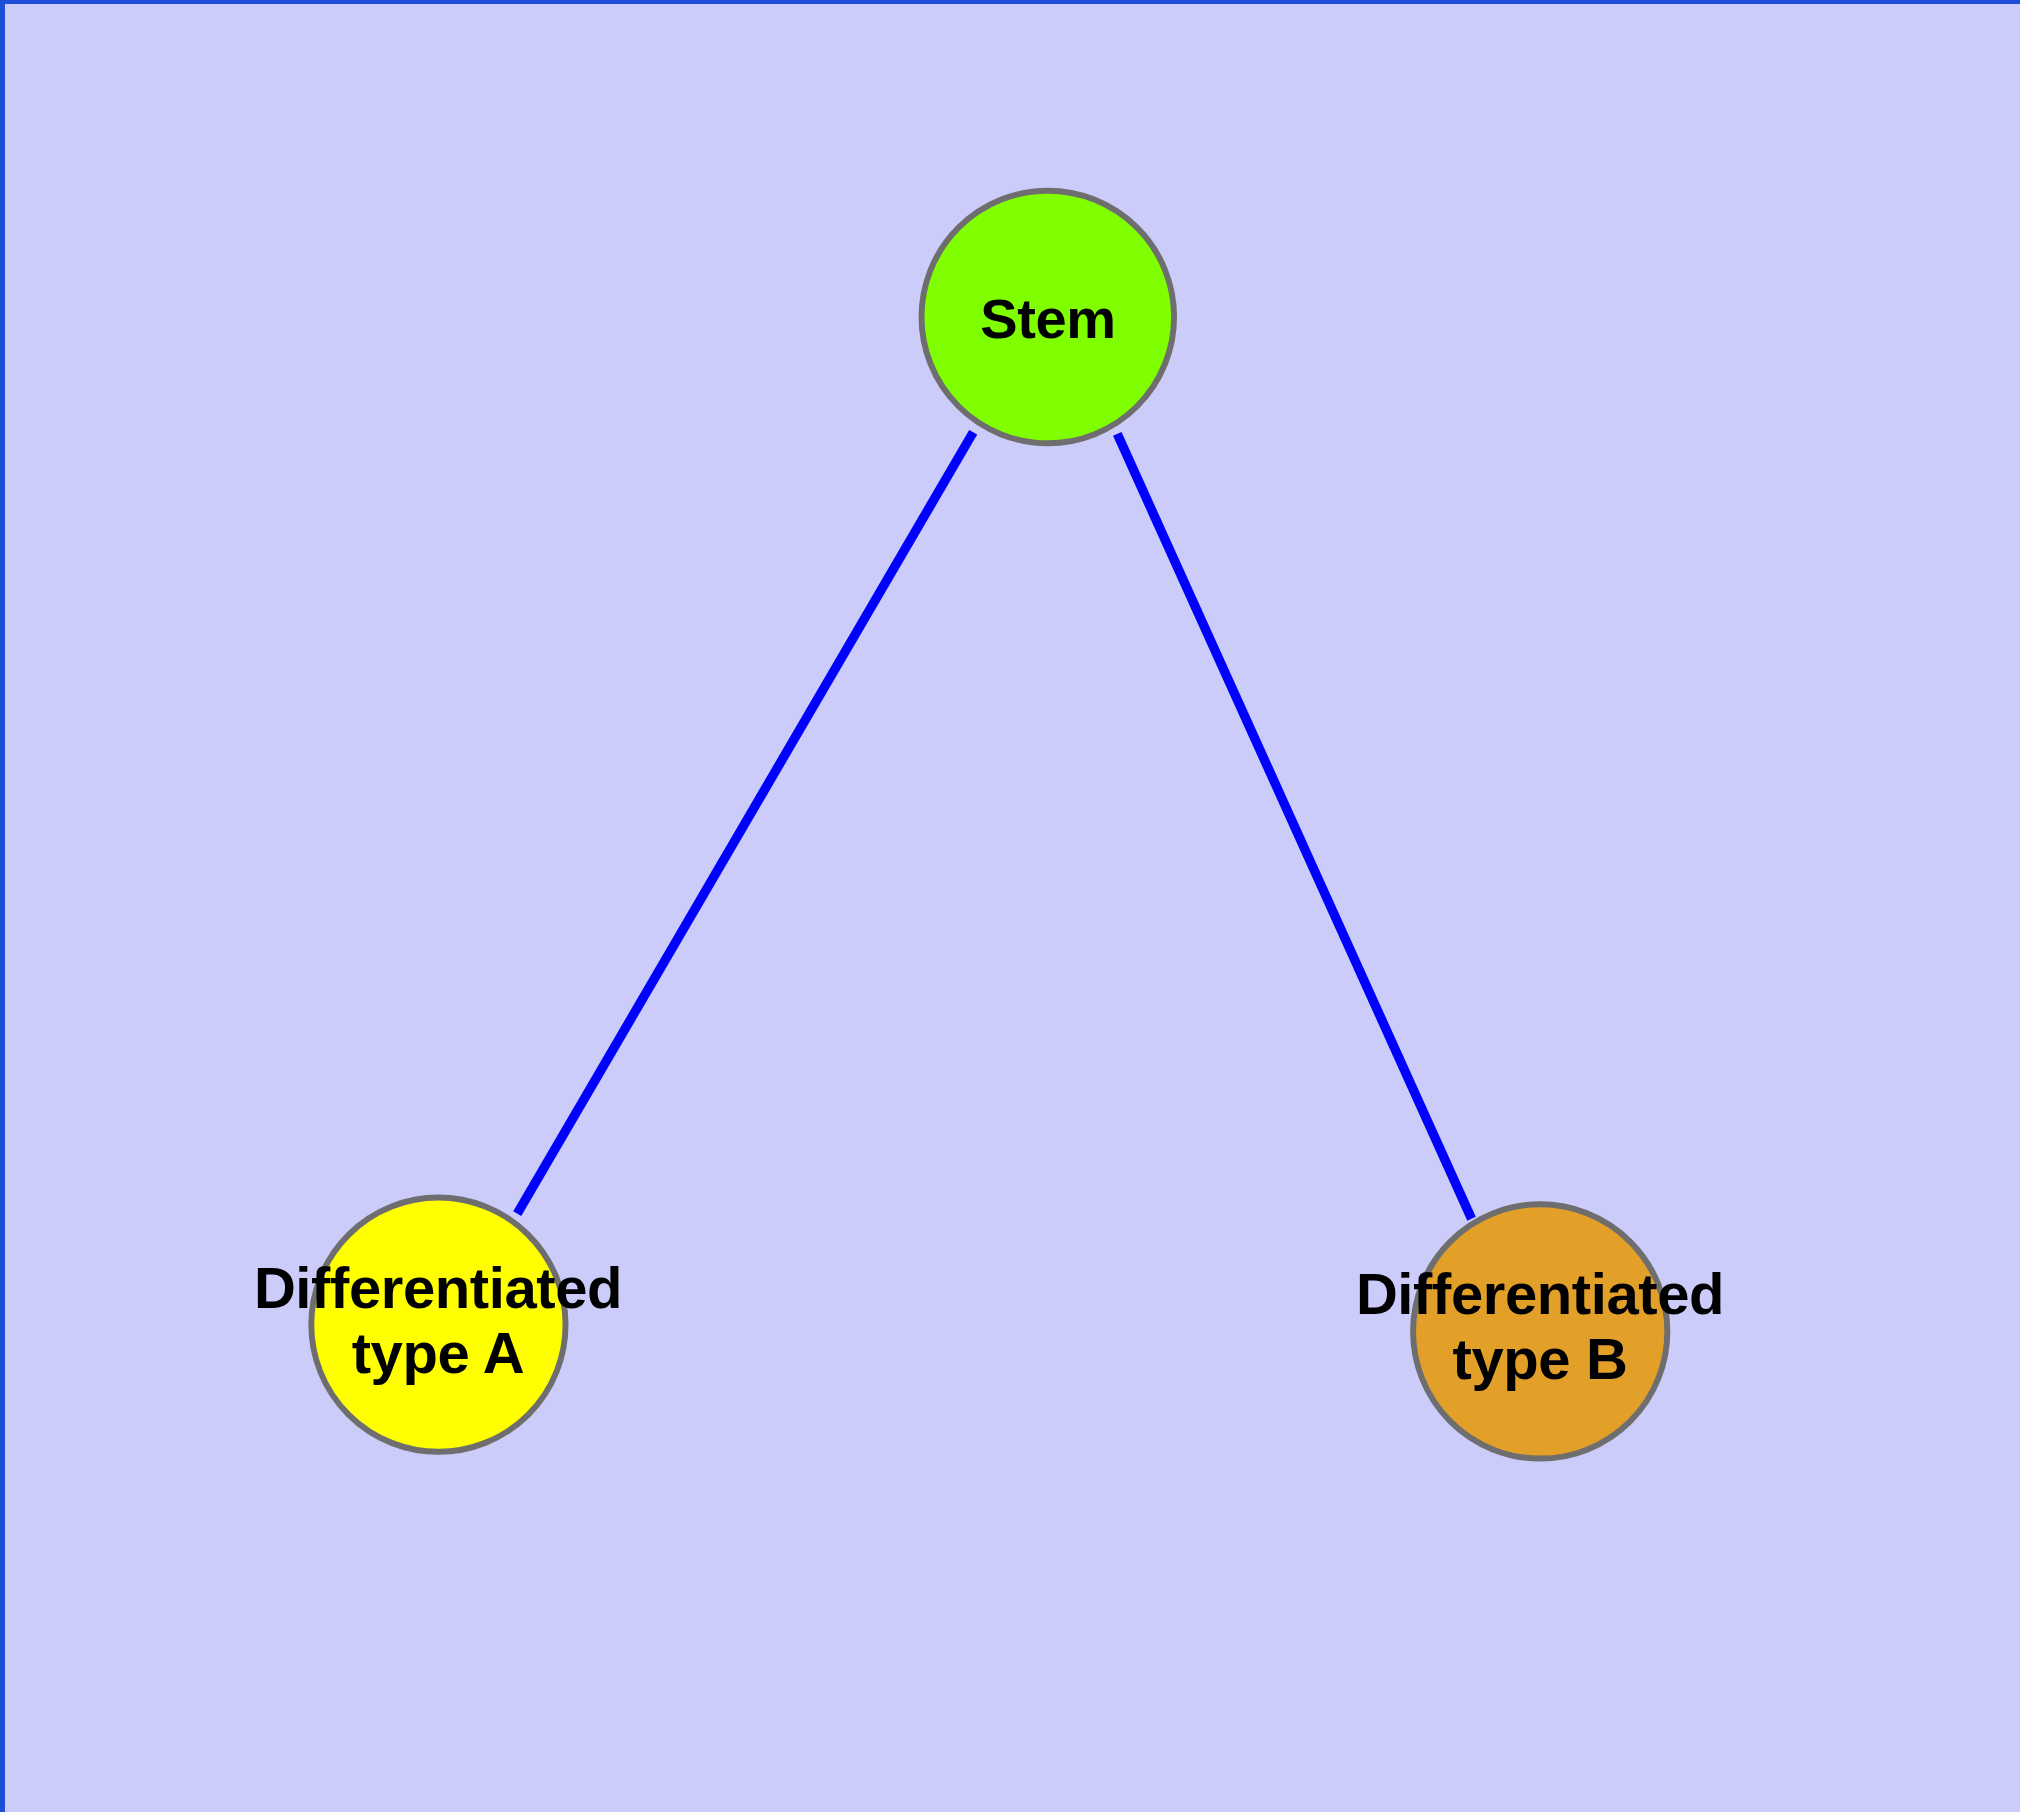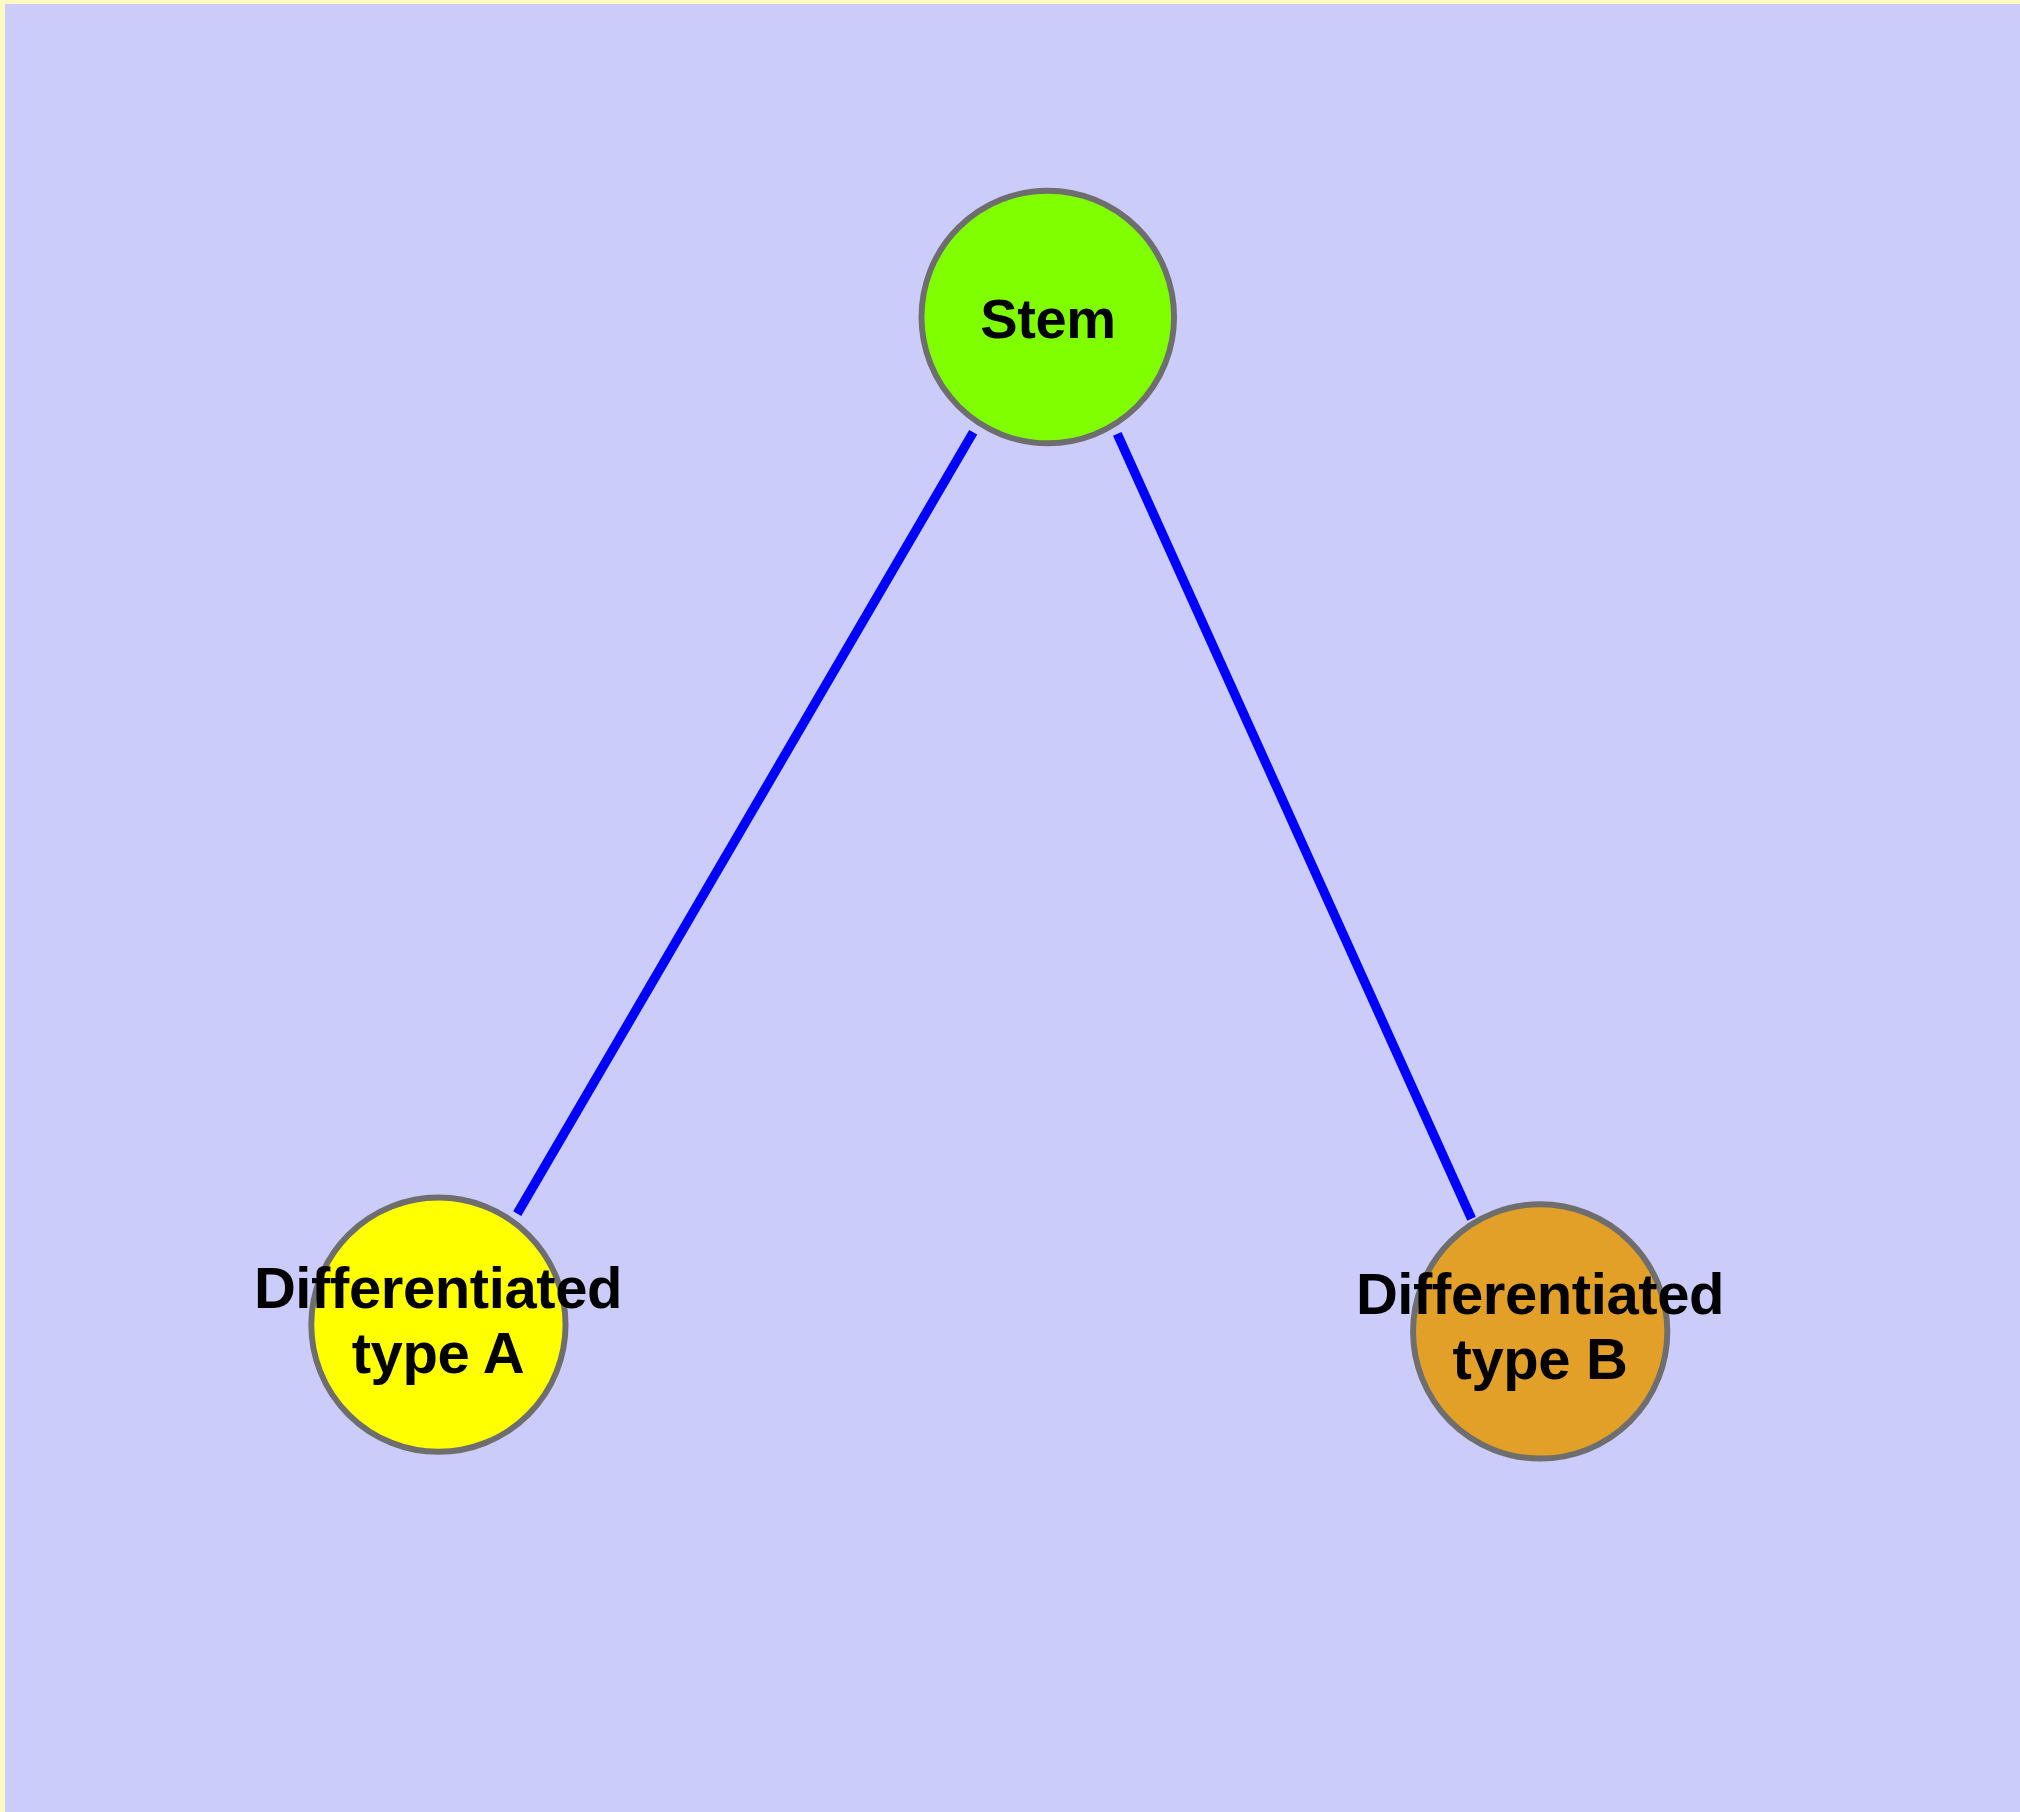--- a/index.html
+++ b/index.html
@@ -5,21 +5,21 @@
   html, body {
     margin: 0;
     padding: 0;
     background: #ffffff;
   }
   #stage {
     position: relative;
     width: 2021px;
     height: 1812px;
     overflow: hidden;
-    background: #fef9c3;
+    background: #1d4ed8;
     font-family: "Liberation Sans", sans-serif;
   }
   #canvas-bg {
     position: absolute;
     left: 5.1px;
     top: 4.2px;
     width: 2015px;
     height: 1808px;
     background: #ccccfa;
   }

